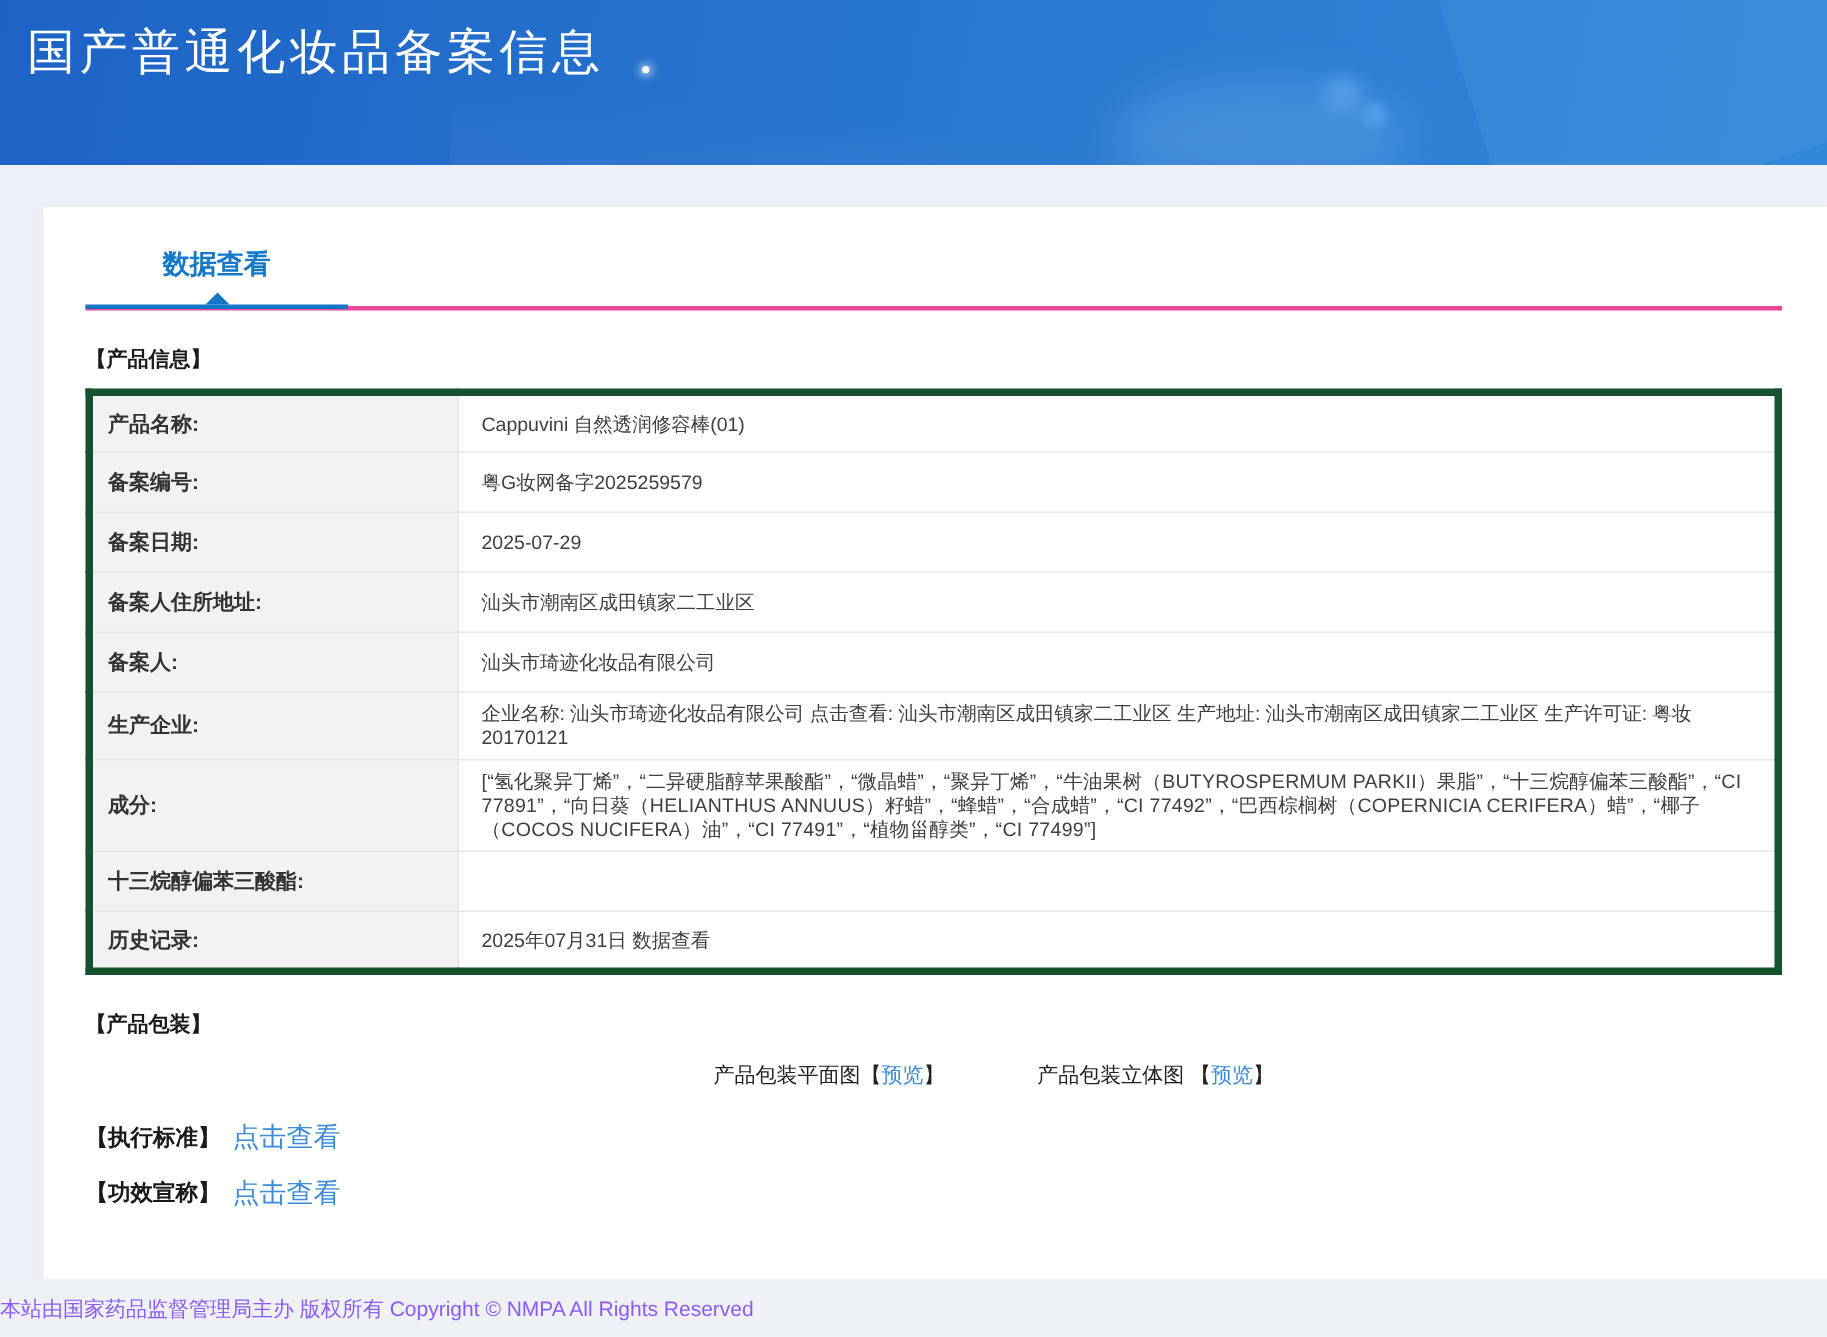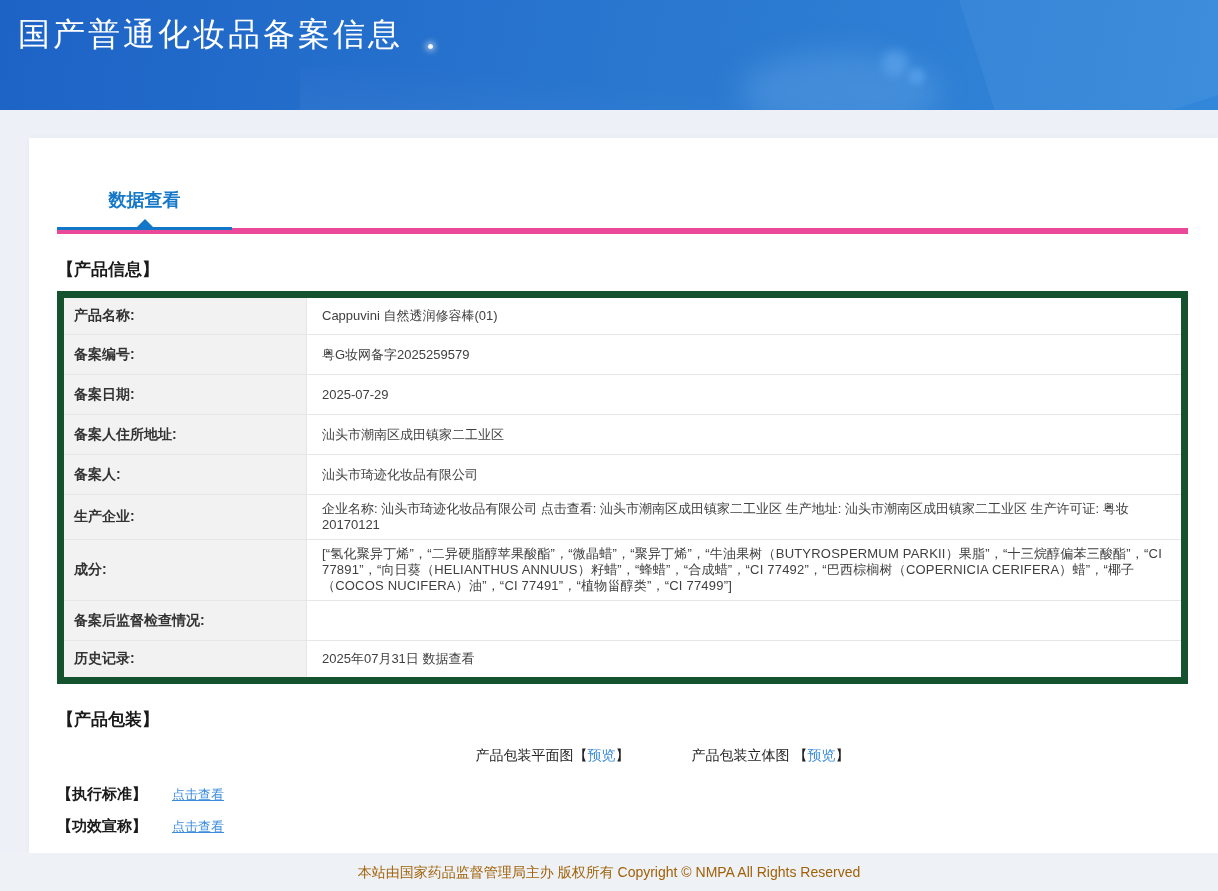--- a/index.html
+++ b/index.html
@@ -60,47 +60,47 @@
   
   .page-card {
     margin-left: 29px; margin-top: 28px;
     width: calc(100% - 29px); height: 715px;
     background: #ffffff;
     padding: 26px 30px 0 28px;
     box-shadow: 0 0 6px rgba(30,60,100,0.04);
   }
 
   
-  .tab-bar { border-bottom: 6px solid #ec4899; position: relative; margin-top: 24px; }
+  .tab-bar { border-bottom: 3px solid #ec4899; position: relative; }
   .tab {
     display: inline-block; width: 175px; text-align: center;
     font-size: 18px; font-weight: bold; color: #1578c8;
     padding-bottom: 16px; position: relative; cursor: pointer;
   }
   .tab::after {
     content: ""; position: absolute; left: 0; right: 0; bottom: -2px;
     height: 3px; background: #1377c8;
   }
   .tab::before {
     content: ""; position: absolute; bottom: 1px; left: 50%; margin-left: -8px;
     width: 0; height: 0;
     border-left: 8px solid transparent; border-right: 8px solid transparent;
     border-bottom: 8px solid #1377c8;
   }
 
   
   .section-heading {
-    font-size: 17px; font-weight: bold; color: #1a1a1a;
+    font-size: 14px; font-weight: bold; color: #1a1a1a;
     margin-top: 24px; margin-bottom: 10px;
   }
 
   
   table.info-table {
     width: 100%; border-collapse: collapse;
-    border: 7px solid #14532d;
+    border: 5px solid #14532d;
   }
   table.info-table tr { height: 40px; }
   table.info-table th {
     width: 246px; background: #f2f2f2;
     text-align: left; vertical-align: middle;
     font-size: 14px; font-weight: bold; color: #333333;
     padding: 6px 10px; border: 1px solid #e6e6e6;
   }
   table.info-table td {
     font-size: 13px; color: #404040; line-height: 16px;
@@ -112,27 +112,27 @@
   
   .packaging-items { margin-top: 16px; padding-left: 80px; font-size: 14px; color: #222; text-align: center; }
   .packaging-item { display: inline-block; }
   .packaging-item + .packaging-item { margin-left: 58px; }
   a.link { color: #3b8cdb; text-decoration: none; cursor: pointer; font-size: 14px; }
   .inline-heading-row { margin-top: 20px; display: flex; align-items: center; }
   .inline-heading-row.second { margin-top: 13px; }
   .inline-heading-row .section-heading-inline {
     font-size: 15px; font-weight: bold; color: #1a1a1a;
   }
-  .inline-heading-row a.link { font-size: 13px; margin-left: 25px; text-decoration: underline; }
+  .inline-heading-row a.link { font-size: 18px; margin-left: 8px; }
 
   
   .site-footer {
     height: 38px; background: #eef1f6;
-    text-align: center; line-height: 38px;
-    font-size: 14px; color: #a16207;
+    line-height: 38px;
+    font-size: 14px; color: #8b5cf6;
   }
 </style>
 </head>
 <body>
 
 <div class="site-header">
   <div class="decor-wedge"></div>
   <div class="decor-corner"></div>
   <div class="decor-blob"></div>
   <div class="decor-dot-1"></div>
@@ -173,21 +173,21 @@
       </tr>
       <tr>
         <th>生产企业:</th>
         <td>企业名称: 汕头市琦迹化妆品有限公司 点击查看: 汕头市潮南区成田镇家二工业区 生产地址: 汕头市潮南区成田镇家二工业区 生产许可证: 粤妆20170121</td>
       </tr>
       <tr>
         <th>成分:</th>
         <td class="ingredients">[“氢化聚异丁烯”，“二异硬脂醇苹果酸酯”，“微晶蜡”，“聚异丁烯”，“牛油果树（BUTYROSPERMUM PARKII）果脂”，“十三烷醇偏苯三酸酯”，“CI 77891”，“向日葵（HELIANTHUS ANNUUS）籽蜡”，“蜂蜡”，“合成蜡”，“CI 77492”，“巴西棕榈树（COPERNICIA CERIFERA）蜡”，“椰子（COCOS NUCIFERA）油”，“CI 77491”，“植物甾醇类”，“CI 77499”]</td>
       </tr>
       <tr>
-        <th>备案后监督检查情况:</th>
+        <th>十三烷醇偏苯三酸酯:</th>
         <td></td>
       </tr>
       <tr>
         <th>历史记录:</th>
         <td>2025年07月31日 数据查看</td>
       </tr>
     </tbody>
   </table>
 
   <div class="section-heading">【产品包装】</div>

